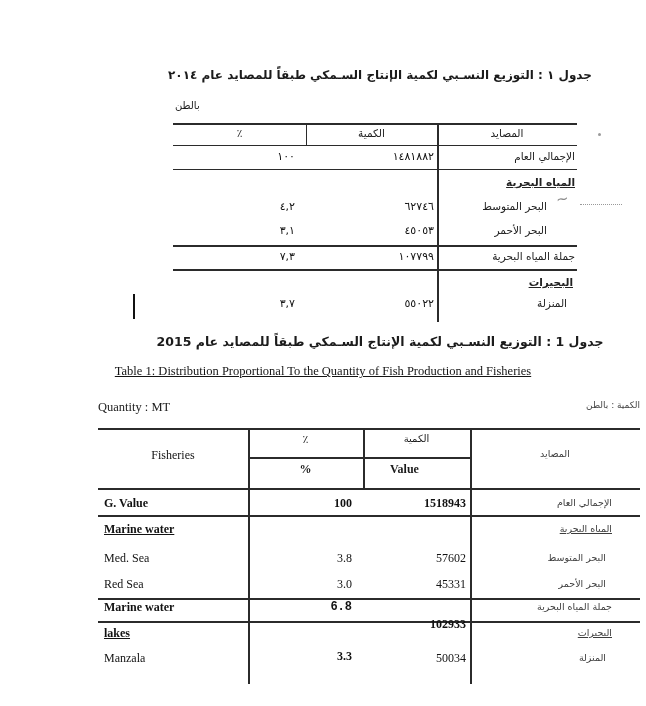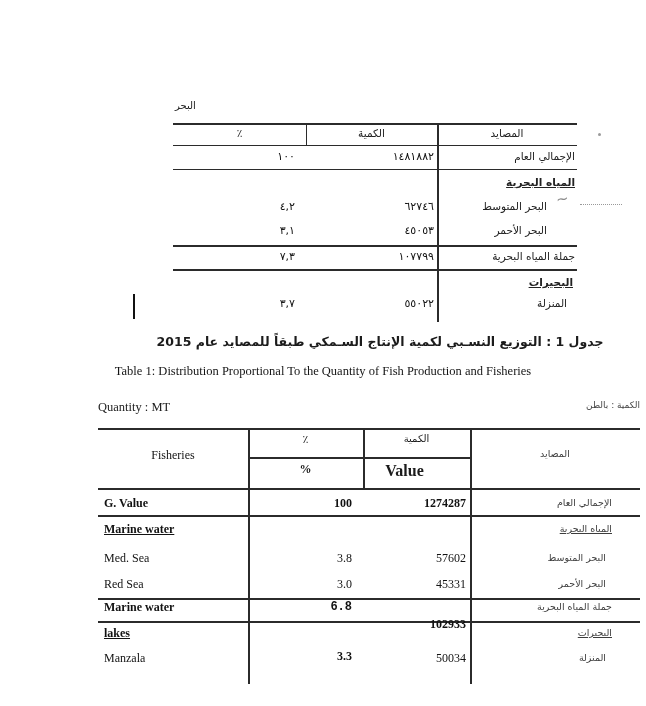--- a/index.html
+++ b/index.html
@@ -26,22 +26,23 @@
   .t15-cell-en{font-size:12px;color:#121212;}
   .t15-num{font-size:12px;color:#121212;}
   .t15-arlab{font-size:9.5px;color:#3d3d3d;}
   .faint{color:#8a8a8a;}
 </style>
 </head>
 <body>
 
 <div id="page">
 
+  <div class="abs ar center t14-title">جدول ١ : التوزيع النسـبي لكمية الإنتاج السـمكي طبقاً للمصايد عام  ٢٠١٤</div>
 
-  <div class="abs ar t14-unit">البحر</div>
+  <div class="abs ar t14-unit">بالطن</div>
 
   <div class="hline" style="top:123px;left:173px;width:404px;height:2px;"></div>
   <div class="hline" style="top:145px;left:173px;width:404px;"></div>
   <div class="hline" style="top:169px;left:173px;width:404px;"></div>
   <div class="hline" style="top:245px;left:173px;width:404px;height:2px;"></div>
   <div class="hline" style="top:269px;left:173px;width:404px;height:2px;"></div>
   <div class="vline" style="top:123px;left:306px;height:23px;"></div>
   <div class="vline" style="top:123px;left:437px;height:199px;width:2px;"></div>
 
   <div class="abs center t14-h" style="top:127px;left:173px;width:133px;">٪</div>
@@ -71,44 +72,44 @@
   <div class="abs right t14-num" style="top:297px;left:200px;width:95px;">٣,٧</div>
   <div class="abs right t14-num" style="top:297px;left:320px;width:114px;">٥٥٠٢٢</div>
   <div class="abs ar right t14-lab" style="top:297px;left:440px;width:127px;">المنزلة</div>
 
   <div class="abs" style="top:133px;left:598px;width:3px;height:3px;border-radius:50%;background:#9a9a9a;"></div>
   <div class="abs faint" style="top:190px;left:556px;font-size:15px;transform:rotate(-8deg);">~</div>
   <div class="abs" style="top:204px;left:580px;width:42px;border-top:1px dotted #999;"></div>
   <div class="abs" style="top:294px;left:133px;width:2px;height:25px;background:#111;"></div>
 
   <div class="abs ar center t15-artitle">جدول 1 : التوزيع النسـبي لكمية الإنتاج السـمكي طبقاً للمصايد عام  2015</div>
-  <div class="abs center serif t15-en" style="top:364px;left:43px;width:560px;">Table 1: Distribution Proportional To the Quantity of Fish Production and Fisheries</div>
+  <div class="abs center serif t15-en" style="top:364px;left:43px;width:560px;text-decoration:underline;">Table 1: Distribution Proportional To the Quantity of Fish Production and Fisheries</div>
   <div class="abs serif" style="top:400px;left:98px;font-size:12.5px;">Quantity : MT</div>
   <div class="abs ar right" style="top:400px;left:520px;width:120px;font-size:9px;color:#444;">الكمية : بالطن</div>
 
   <div class="hline" style="top:428px;left:98px;width:542px;height:2px;"></div>
   <div class="hline" style="top:457px;left:248px;width:222px;height:2px;"></div>
   <div class="hline" style="top:488px;left:98px;width:542px;height:2px;"></div>
   <div class="hline" style="top:515px;left:98px;width:542px;height:2px;"></div>
   <div class="hline" style="top:598px;left:98px;width:542px;height:2px;"></div>
   <div class="hline" style="top:621px;left:98px;width:542px;height:2px;"></div>
   <div class="vline" style="top:428px;left:248px;height:256px;width:2px;"></div>
   <div class="vline" style="top:428px;left:363px;height:61px;width:2px;"></div>
   <div class="vline" style="top:428px;left:470px;height:256px;width:2px;"></div>
 
   <div class="abs center serif t15-cell-en" style="top:448px;left:98px;width:150px;">Fisheries</div>
   <div class="abs center" style="top:433px;left:248px;width:115px;font-size:11px;">٪</div>
   <div class="abs center serif bold" style="top:462px;left:248px;width:115px;font-size:12px;">%</div>
   <div class="abs ar center" style="top:433px;left:363px;width:107px;font-size:10px;">الكمية</div>
-  <div class="abs center serif bold" style="top:462px;left:363px;width:83px;font-size:16px;">Value</div>
+  <div class="abs center serif bold" style="top:462px;left:363px;width:83px;font-size:12px;">Value</div>
   <div class="abs ar center t15-arlab" style="top:448px;left:470px;width:170px;">المصايد</div>
 
   <div class="abs serif t15-cell-en bold" style="top:496px;left:104px;">G. Value</div>
   <div class="abs right serif t15-num bold" style="top:496px;left:260px;width:92px;text-align:right;">100</div>
-  <div class="abs right serif t15-num bold" style="top:496px;left:360px;width:106px;">1274287</div>
+  <div class="abs right serif t15-num bold" style="top:496px;left:360px;width:106px;">1518943</div>
   <div class="abs ar right t15-arlab" style="top:497px;left:480px;width:132px;">الإجمالي العام</div>
 
   <div class="abs serif t15-cell-en bold ul" style="top:522px;left:104px;">Marine water</div>
   <div class="abs ar right t15-arlab ul" style="top:523px;left:480px;width:132px;">المياه البحرية</div>
 
   <div class="abs serif t15-cell-en" style="top:551px;left:104px;">Med. Sea</div>
   <div class="abs right serif t15-num" style="top:551px;left:260px;width:92px;">3.8</div>
   <div class="abs right serif t15-num" style="top:551px;left:360px;width:106px;">57602</div>
   <div class="abs ar right t15-arlab" style="top:552px;left:480px;width:126px;">البحر المتوسط</div>
 

